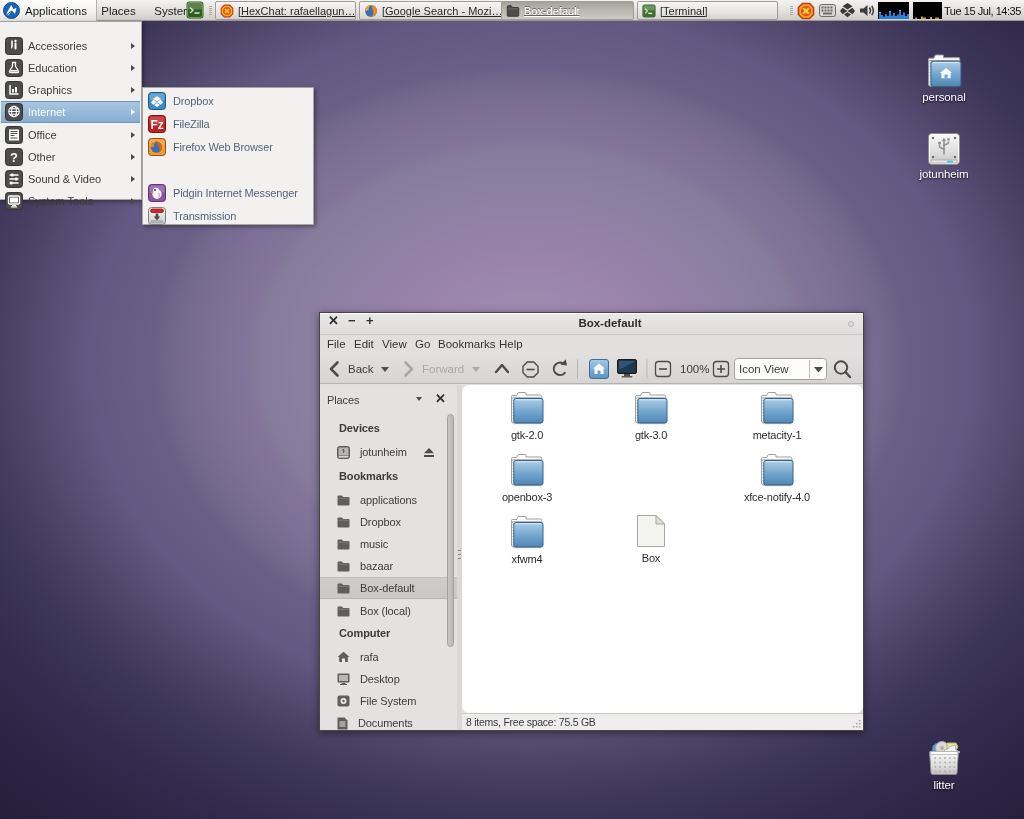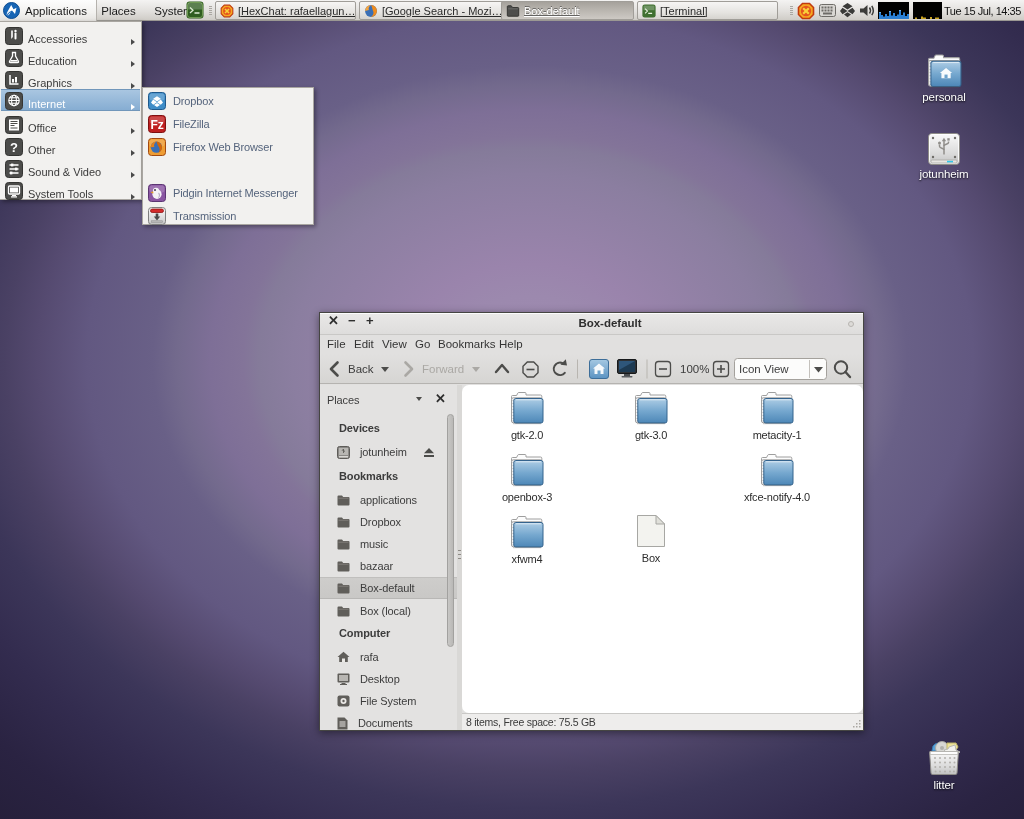--- a/index.html
+++ b/index.html
@@ -43,21 +43,21 @@
 }
 #tray { position:absolute; top:0; height:21px; display:flex; align-items:center; }
 #clock { position:absolute; top:0; height:21px; display:flex; align-items:center; font-size:11px; letter-spacing:-0.45px; color:#111; white-space:nowrap; }
 
 
 #menu {
   position:absolute; left:0; top:21px; width:142px; height:179px;
   background:#f2f1ef; border:1px solid #a9a6a1; border-left:none;
   box-shadow:2px 2px 4px rgba(0,0,0,.35);
 }
-.mitem { position:absolute; left:1px; width:139px; height:22px; display:flex; align-items:flex-end; font-size:11px; color:#3b3b3b; }
+.mitem { position:absolute; left:1px; width:139px; height:22px; display:flex; align-items:center; font-size:11px; color:#3b3b3b;margin-top:12px; }
 .mitem .mic { margin-left:4px; margin-right:5px; }
 .mitem .arr { position:absolute; right:5px; width:0; height:0; border-left:4px solid #4a4a4a; border-top:3.5px solid transparent; border-bottom:3.5px solid transparent; }
 #mi-hl {
   background:linear-gradient(#a9c6e1,#86add2);
   border-top:1px solid #7196ba; border-bottom:1px solid #7196ba;
   color:#ffffff;
 }
 #mi-hl .arr { border-left-color:#fff; }
 
 #submenu {

